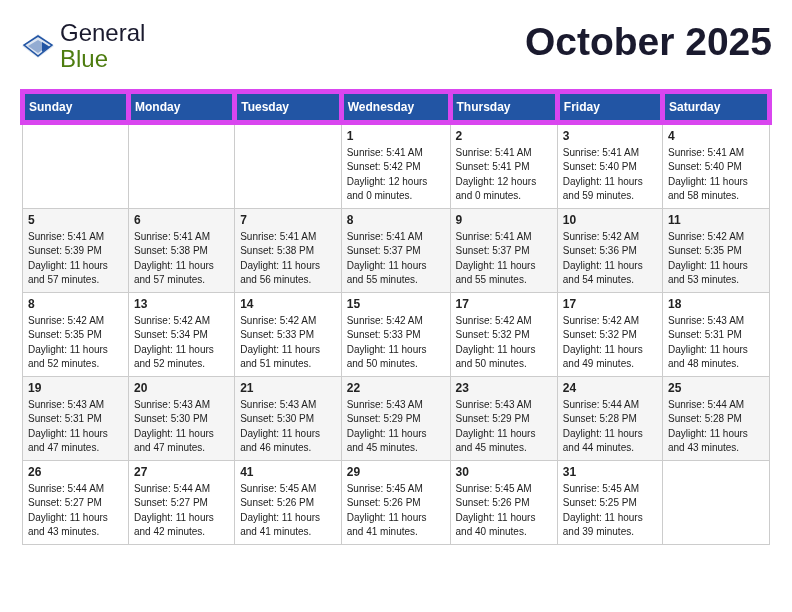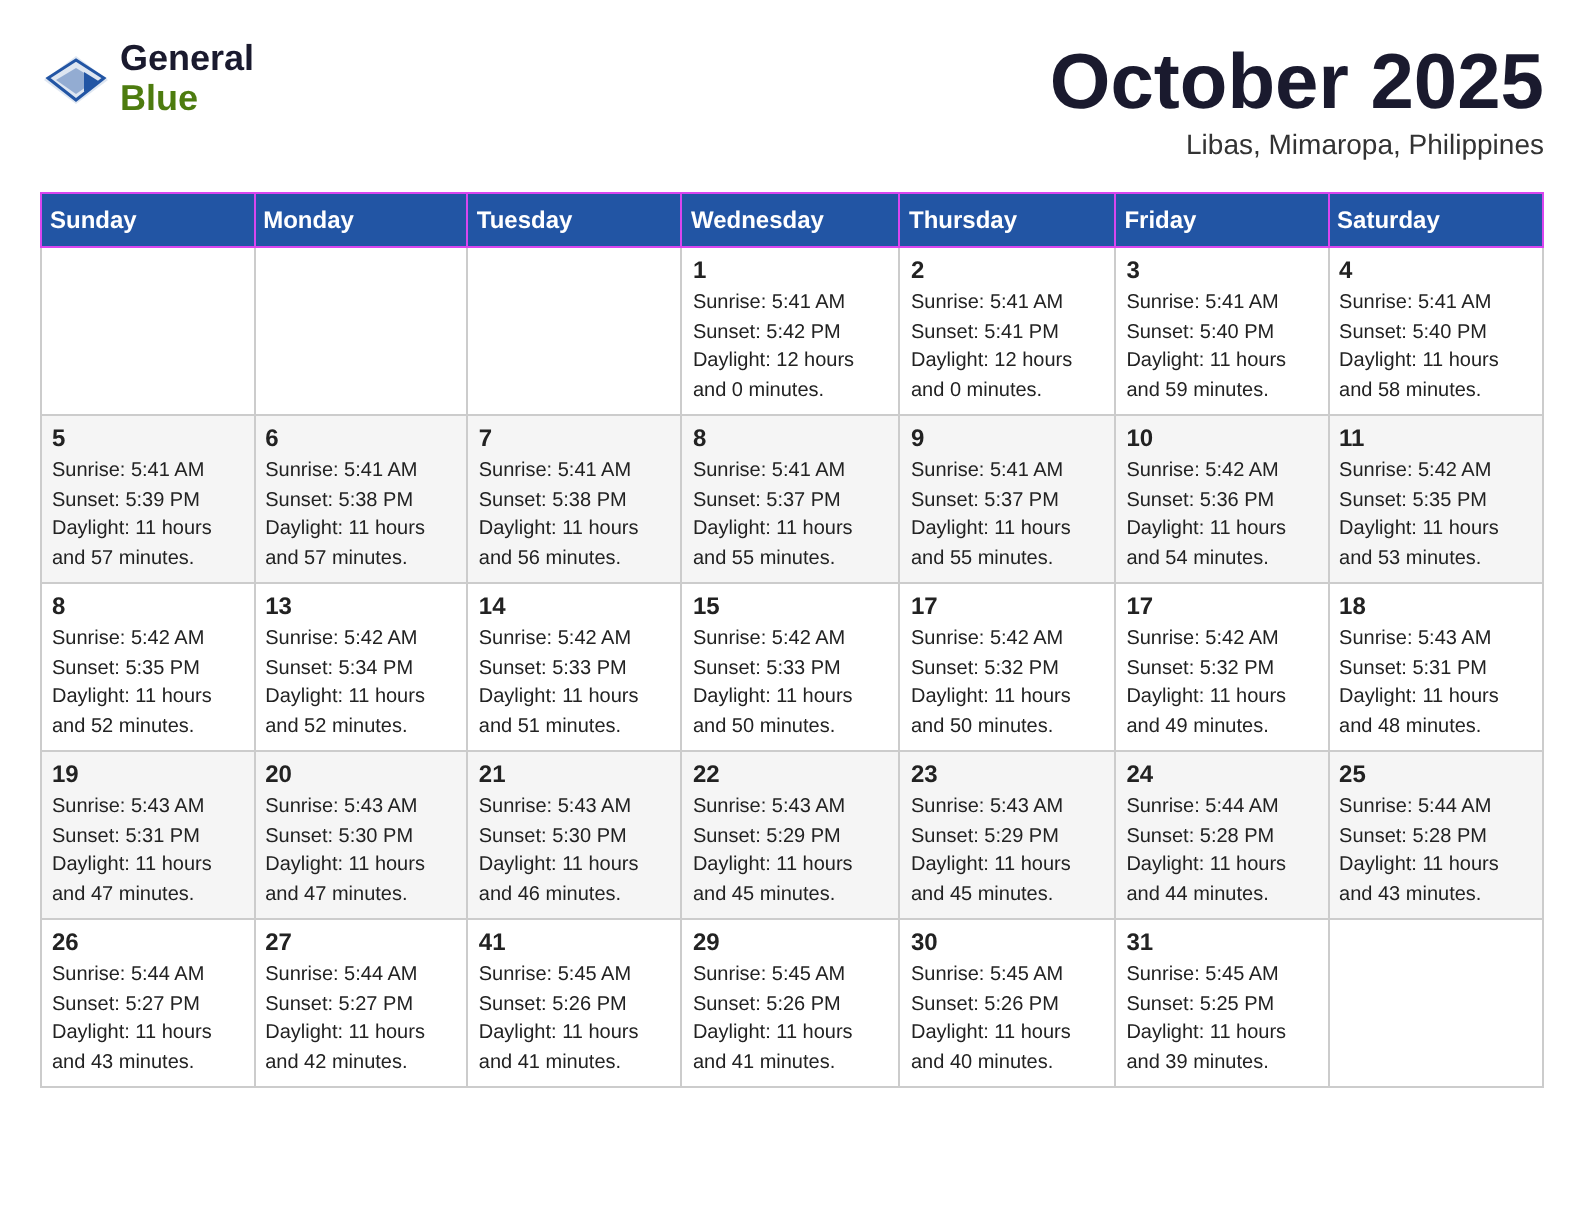--- a/index.html
+++ b/index.html
@@ -15,22 +15,22 @@
       justify-content: space-between;
       align-items: flex-start;
       margin-bottom: 16px;
     }
     .logo {
       display: flex;
       align-items: center;
       gap: 4px;
     }
     .logo-text {
-      font-size: 18px;
-      font-weight: bold;
+      font-size: 24px;
+      font-weight: normal;
       color: #1a1a2e;
       line-height: 1.1;
     }
     .logo-blue { color: #4d7c0f; }
     .logo-icon {
       width: 36px;
       height: 28px;
     }
     .title-block {
       text-align: right;
@@ -49,21 +49,21 @@
       border-collapse: collapse;
       border: 1px solid #ccc;
     }
     .calendar th {
       background-color: #2255a4;
       color: #fff;
       font-size: 12px;
       font-weight: bold;
       padding: 6px 4px;
       text-align: left;
-      border: 1px solid #d946ef;
+      border: 5px solid #d946ef;
     }
     .calendar td {
       vertical-align: top;
       padding: 4px 5px;
       border: 1px solid #ccc;
       font-size: 10px;
       color: #222;
       width: 113px;
       min-height: 80px;
       background: #fff;
@@ -97,21 +97,20 @@
     </svg>
     <div>
       <div class="logo-text">
         <span style="color:#1a1a2e;">General</span>
       </div>
       <div class="logo-text logo-blue">Blue</div>
     </div>
   </div>
   <div class="title-block">
     <div class="month-title">October 2025</div>
-    <div class="location">Libas, Mimaropa, Philippines</div>
   </div>
 </div>
 
 <table class="calendar">
   <thead>
     <tr>
     <th>Sunday</th>
         <th>Monday</th>
         <th>Tuesday</th>
         <th>Wednesday</th>

